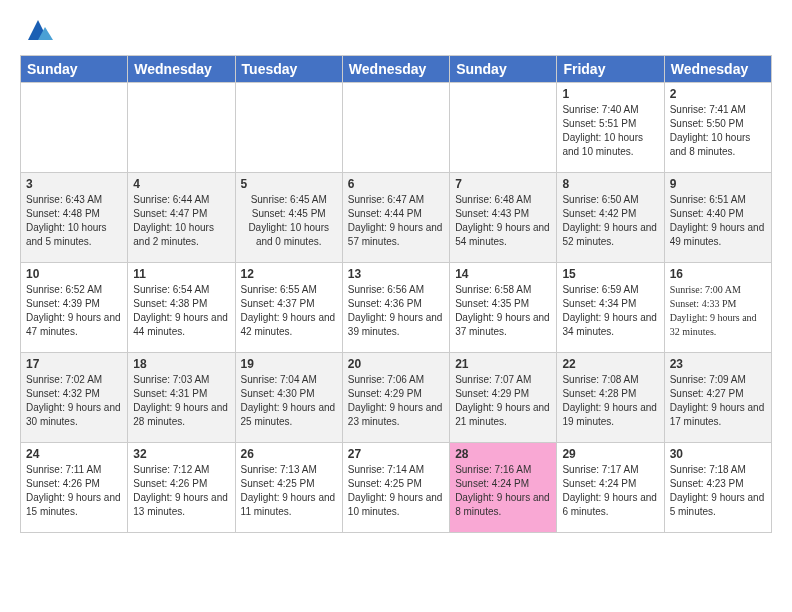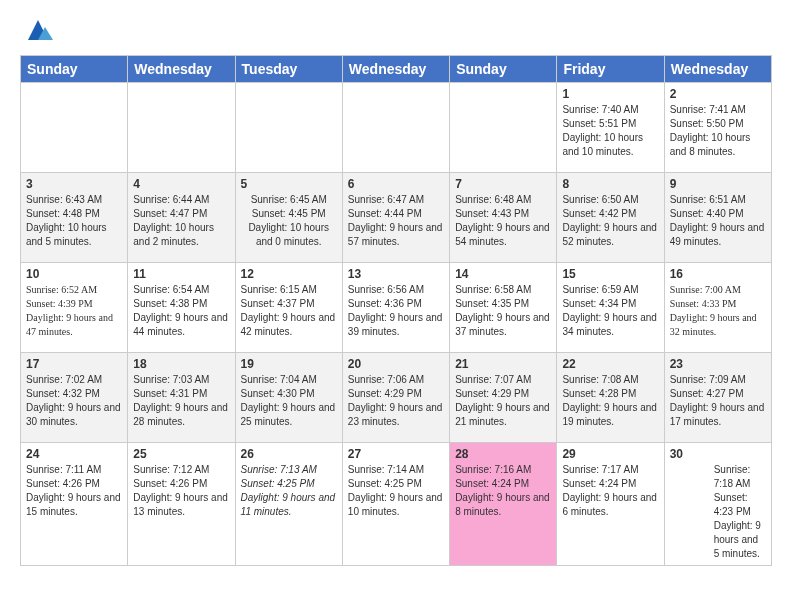--- a/index.html
+++ b/index.html
@@ -191,33 +191,33 @@
           <td style="background-color: rgb(242, 242, 242);">
             <span class="day-num">9</span>
             <div class="day-info" style="white-space: pre-line;">Sunrise: 6:51 AM
 Sunset: 4:40 PM
 Daylight: 9 hours and 49 minutes.</div>
           </td>
         </tr>
         <tr>
           <td style="background-color: rgb(255, 255, 255);">
             <span class="day-num">10</span>
-            <div class="day-info" style="white-space: pre-line; font-family: Liberation Serif, serif;">Sunrise: 6:52 AM
+            <div class="day-info" style="white-space: pre-line;">Sunrise: 6:52 AM
 Sunset: 4:39 PM
 Daylight: 9 hours and 47 minutes.</div>
           </td>
           <td style="background-color: rgb(255, 255, 255);">
             <span class="day-num">11</span>
             <div class="day-info" style="white-space: pre-line;">Sunrise: 6:54 AM
 Sunset: 4:38 PM
 Daylight: 9 hours and 44 minutes.</div>
           </td>
           <td style="background-color: rgb(255, 255, 255);">
             <span class="day-num">12</span>
-            <div class="day-info" style="white-space: pre-line;">Sunrise: 6:15 AM
+            <div class="day-info" style="white-space: pre-line;">Sunrise: 6:55 AM
 Sunset: 4:37 PM
 Daylight: 9 hours and 42 minutes.</div>
           </td>
           <td style="background-color: rgb(255, 255, 255);">
             <span class="day-num">13</span>
             <div class="day-info" style="white-space: pre-line;">Sunrise: 6:56 AM
 Sunset: 4:36 PM
 Daylight: 9 hours and 39 minutes.</div>
           </td>
           <td style="background-color: rgb(255, 255, 255);">
@@ -284,28 +284,28 @@
           </td>
         </tr>
         <tr>
           <td style="background-color: rgb(255, 255, 255);">
             <span class="day-num">24</span>
             <div class="day-info" style="white-space: pre-line;">Sunrise: 7:11 AM
 Sunset: 4:26 PM
 Daylight: 9 hours and 15 minutes.</div>
           </td>
           <td style="background-color: rgb(255, 255, 255);">
-            <span class="day-num">25</span>
+            <span class="day-num">32</span>
             <div class="day-info" style="white-space: pre-line;">Sunrise: 7:12 AM
 Sunset: 4:26 PM
 Daylight: 9 hours and 13 minutes.</div>
           </td>
           <td style="background-color: rgb(255, 255, 255);">
             <span class="day-num">26</span>
-            <div class="day-info" style="white-space: pre-line; font-style: italic;">Sunrise: 7:13 AM
+            <div class="day-info" style="white-space: pre-line;">Sunrise: 7:13 AM
 Sunset: 4:25 PM
 Daylight: 9 hours and 11 minutes.</div>
           </td>
           <td style="background-color: rgb(255, 255, 255);">
             <span class="day-num">27</span>
             <div class="day-info" style="white-space: pre-line;">Sunrise: 7:14 AM
 Sunset: 4:25 PM
 Daylight: 9 hours and 10 minutes.</div>
           </td>
           <td style="background-color: #f9a8d4;">
@@ -315,20 +315,20 @@
 Daylight: 9 hours and 8 minutes.</div>
           </td>
           <td style="background-color: rgb(255, 255, 255);">
             <span class="day-num">29</span>
             <div class="day-info" style="white-space: pre-line;">Sunrise: 7:17 AM
 Sunset: 4:24 PM
 Daylight: 9 hours and 6 minutes.</div>
           </td>
           <td style="background-color: rgb(255, 255, 255);">
             <span class="day-num">30</span>
-            <div class="day-info" style="white-space: pre-line; margin-left: 44px;">Sunrise: 7:18 AM
+            <div class="day-info" style="white-space: pre-line;">Sunrise: 7:18 AM
 Sunset: 4:23 PM
 Daylight: 9 hours and 5 minutes.</div>
           </td>
         </tr>
       </tbody>
   </table>
 </div>
 
 </body></html>

